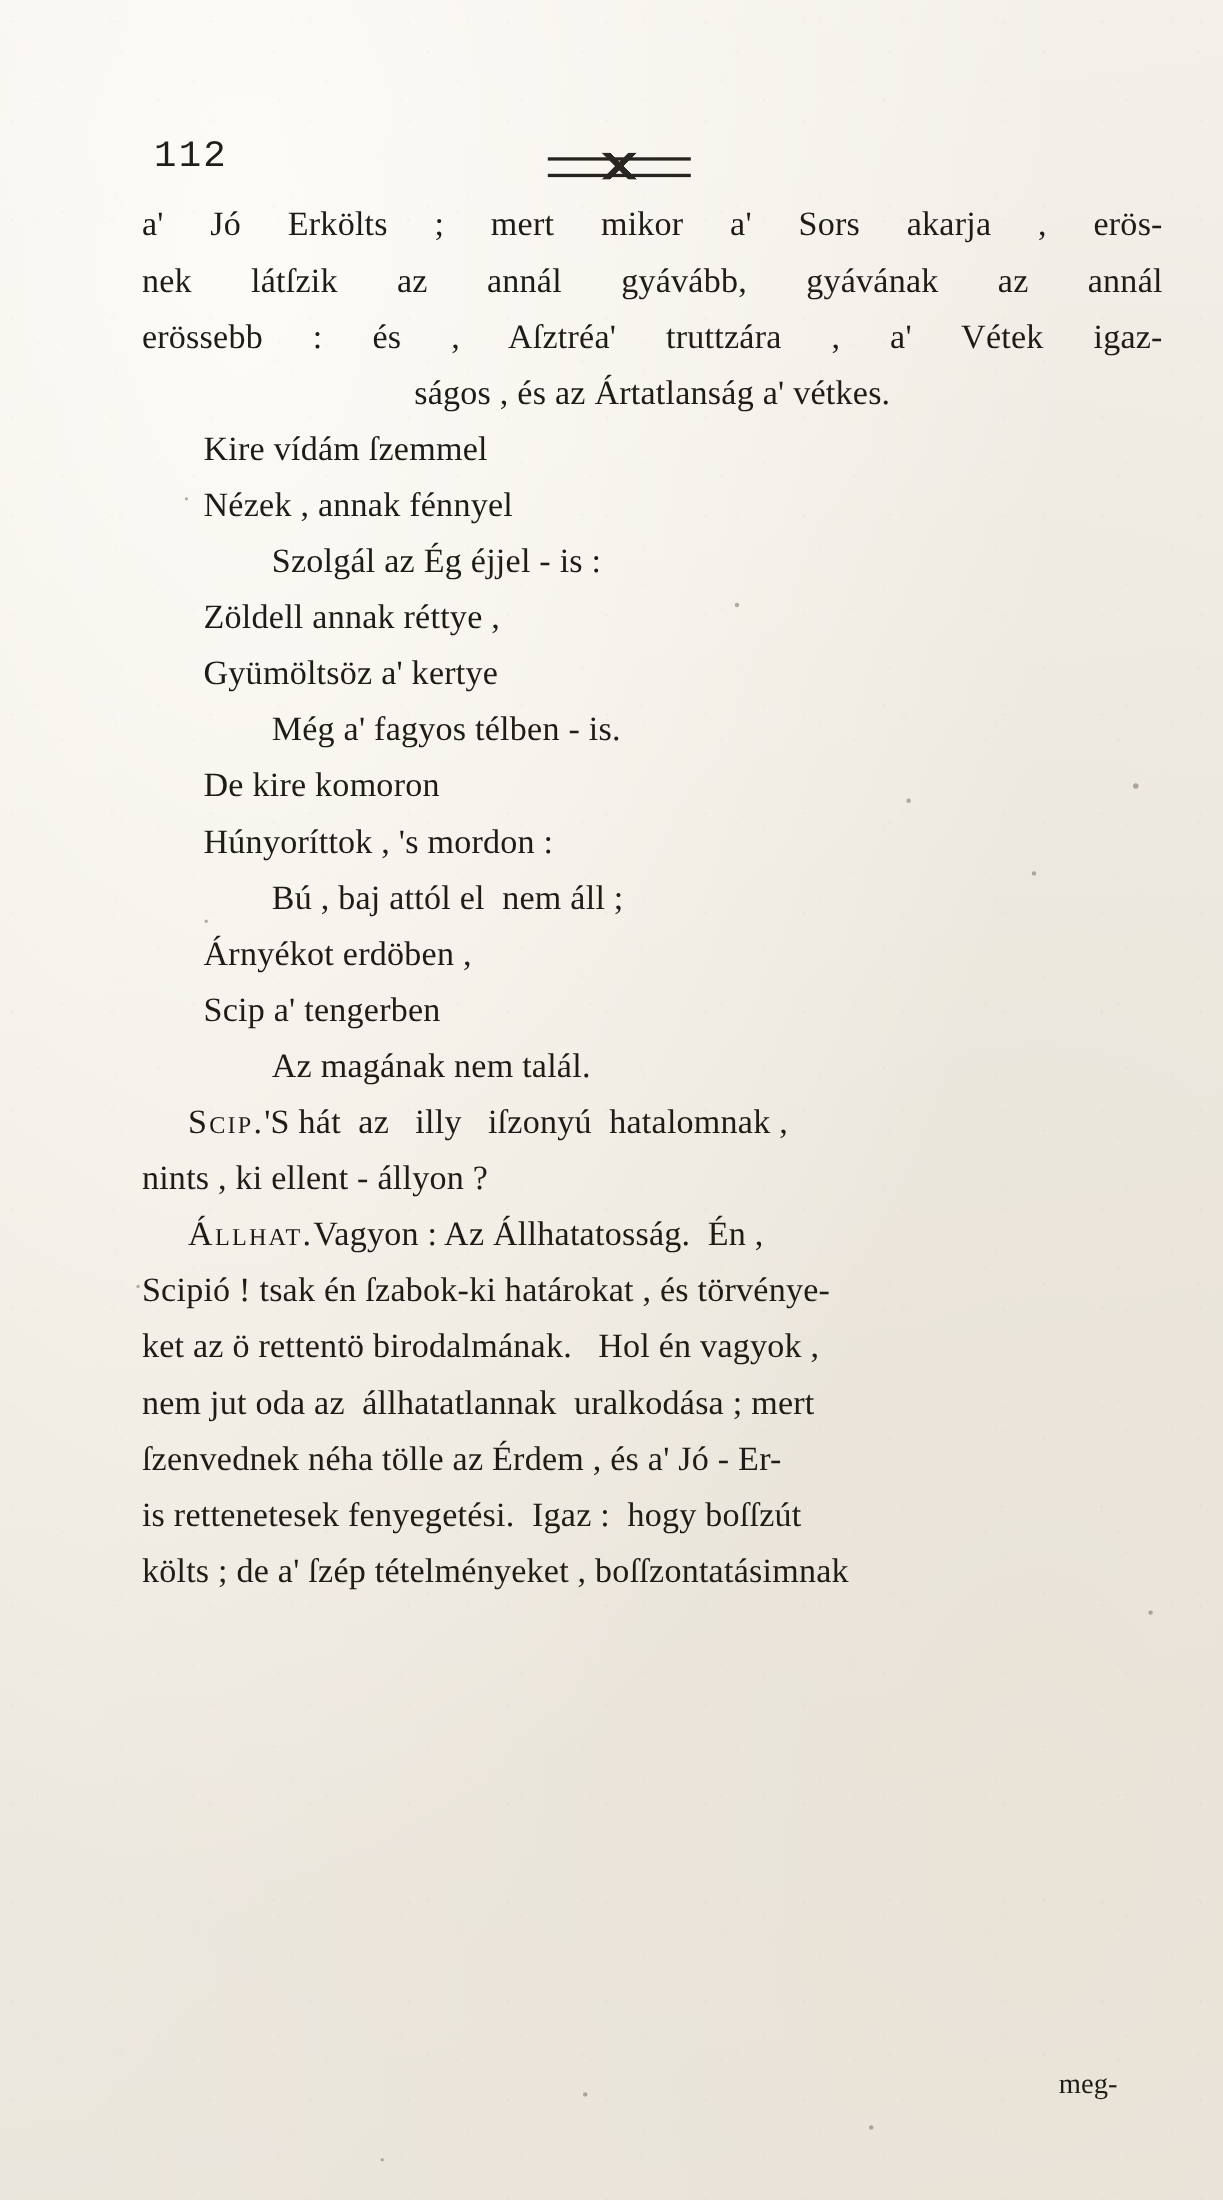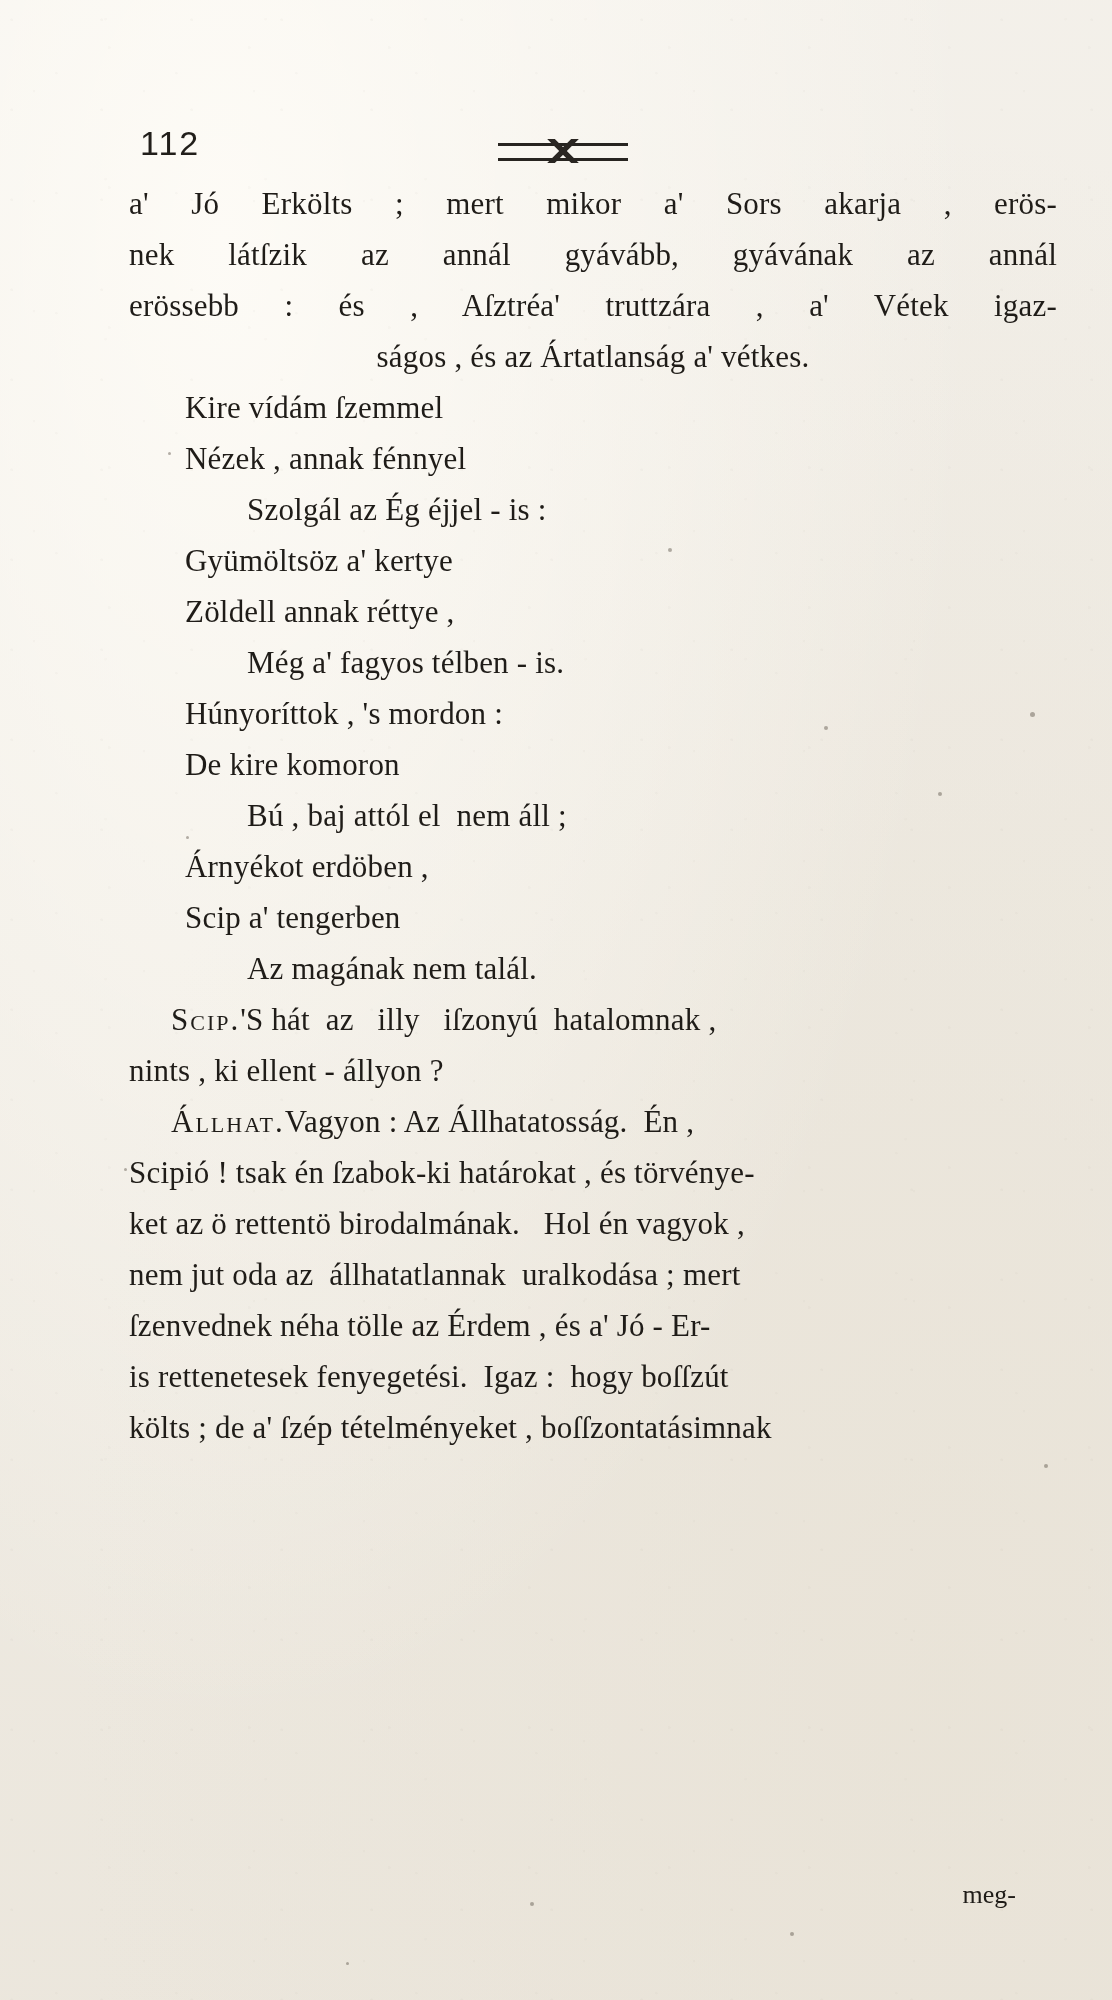--- a/index.html
+++ b/index.html
@@ -53,21 +53,21 @@
     width: 1112px;
     height: 60px;
   }
   .folio {
     position: absolute;
     left: 140px;
     top: 62px;
     font-size: 34px;
     letter-spacing: 2px;
     color: #211e1a;
-    font-family: Liberation Sans, sans-serif;
+    font-family: Liberation Mono, monospace;
   }
   .ornament {
     position: absolute;
     left: 498px;
     top: 70px;
     width: 130px;
     height: 38px;
   }
   .ornament .bar {
     position: absolute;
@@ -159,25 +159,25 @@
   <div class="textblock">
 
     <div class="line just">a' Jó Erkölts ; mert mikor a' Sors akarja , erös-</div>
     <div class="line just">nek látſzik az annál gyávább, gyávának az annál</div>
     <div class="line just">erössebb : és , Aſztréa' truttzára , a' Vétek igaz-</div>
     <div class="line para-last">ságos , és az Ártatlanság a' vétkes.</div>
 
     <div class="line indent-verse-1">Kire vídám ſzemmel</div>
     <div class="line indent-verse-1">Nézek , annak fénnyel</div>
     <div class="line indent-verse-2">Szolgál az Ég éjjel - is :</div>
+    <div class="line indent-verse-1">Zöldell annak réttye ,</div>
     <div class="line indent-verse-1">Gyümöltsöz a' kertye</div>
-    <div class="line indent-verse-1">Zöldell annak réttye ,</div>
     <div class="line indent-verse-2">Még a' fagyos télben - is.</div>
+    <div class="line indent-verse-1">De kire komoron</div>
     <div class="line indent-verse-1">Húnyoríttok , 's mordon :</div>
-    <div class="line indent-verse-1">De kire komoron</div>
     <div class="line indent-verse-2">Bú , baj attól el  nem áll ;</div>
     <div class="line indent-verse-1">Árnyékot erdöben ,</div>
     <div class="line indent-verse-1">Scip a' tengerben</div>
     <div class="line indent-verse-2">Az magának nem talál.</div>
 
     <div class="line indent-para"><span class="sc">Scip.</span><span>'S hát  az   illy   iſzonyú  hatalomnak ,</span></div>
     <div class="line">nints , ki ellent - állyon ?</div>
 
     <div class="line indent-para"><span class="sc">Állhat.</span><span>Vagyon : Az Állhatatosság.  Én ,</span></div>
     <div class="line">Scipió ! tsak én ſzabok-ki határokat , és törvénye-</div>

